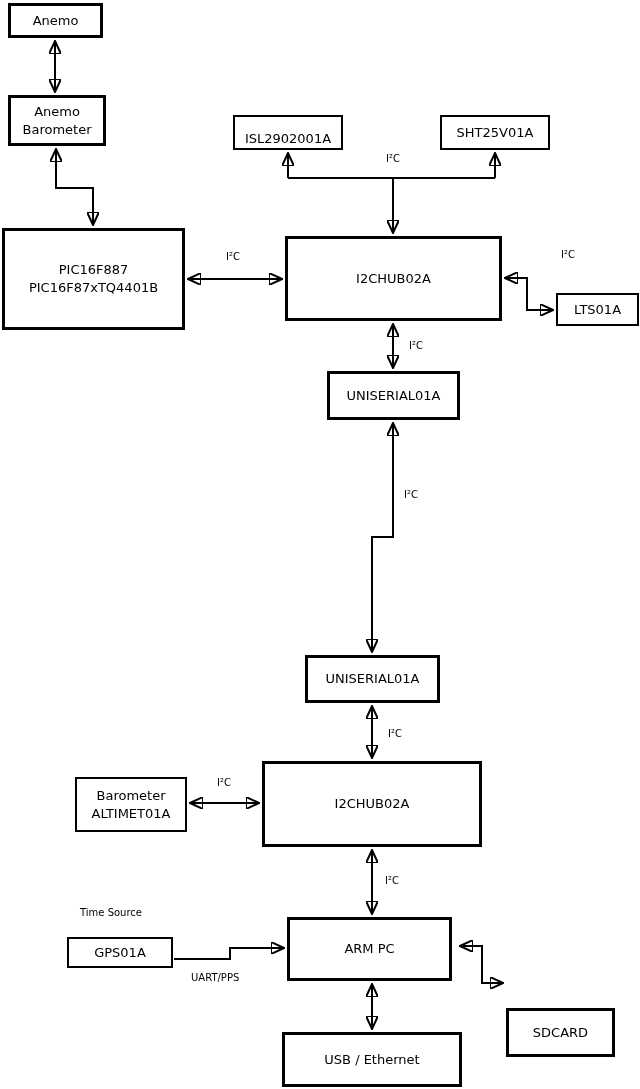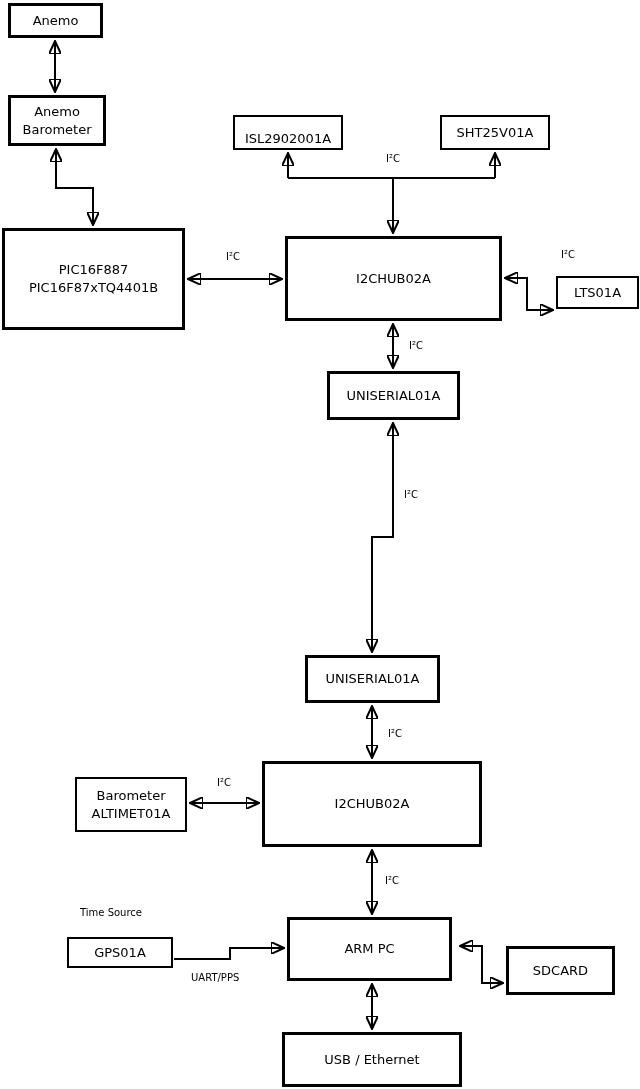--- a/index.html
+++ b/index.html
@@ -43,28 +43,28 @@
     line-height: 16px;
     white-space: nowrap;
   }
   
   #n-anemo      { left: 8px;   top: 3px;    width: 95px;  height: 35px; }
   #n-wind       { left: 8px;   top: 95px;   width: 98px;  height: 51px; }
   #n-pic        { left: 2px;   top: 228px;  width: 183px; height: 102px; }
   #n-isl        { left: 233px; top: 115px;  width: 110px; height: 35px; justify-content: flex-end; }
   #n-sht        { left: 440px; top: 115px;  width: 110px; height: 35px; }
   #n-hub1       { left: 285px; top: 236px;  width: 217px; height: 85px; }
-  #n-lts        { left: 556px; top: 276px;  width: 83px;  height: 33px; align-items: center; }
+  #n-lts        { left: 556px; top: 293px;  width: 83px;  height: 33px; align-items: center; }
   #n-uni1       { left: 327px; top: 371px;  width: 133px; height: 49px; }
   #n-uni2       { left: 305px; top: 655px;  width: 135px; height: 48px; }
   #n-baro       { left: 75px;  top: 777px;  width: 112px; height: 55px; }
   #n-hub2       { left: 262px; top: 761px;  width: 220px; height: 86px; }
   #n-gps        { left: 67px;  top: 937px;  width: 106px; height: 31px; }
   #n-arm        { left: 287px; top: 917px;  width: 165px; height: 64px; }
-  #n-sdcard     { left: 506px; top: 946px;  width: 109px; height: 49px; }
+  #n-sdcard     { left: 506px; top: 1008px;  width: 109px; height: 49px; }
   #n-usb        { left: 282px; top: 1032px; width: 180px; height: 55px; }
   
   #lbl-time-source { left: 80px;  top: 905px; }
   #lbl-uart-pps    { left: 191px; top: 970px; }
   #i2c-bus-top     { left: 386px; top: 151px; }
   #i2c-pic-hub1    { left: 226px; top: 249px; }
   #i2c-lts         { left: 561px; top: 247px; }
   #i2c-hub1-uni1   { left: 409px; top: 338px; }
   #i2c-middle      { left: 404px; top: 487px; }
   #i2c-uni2-hub2   { left: 388px; top: 726px; }

